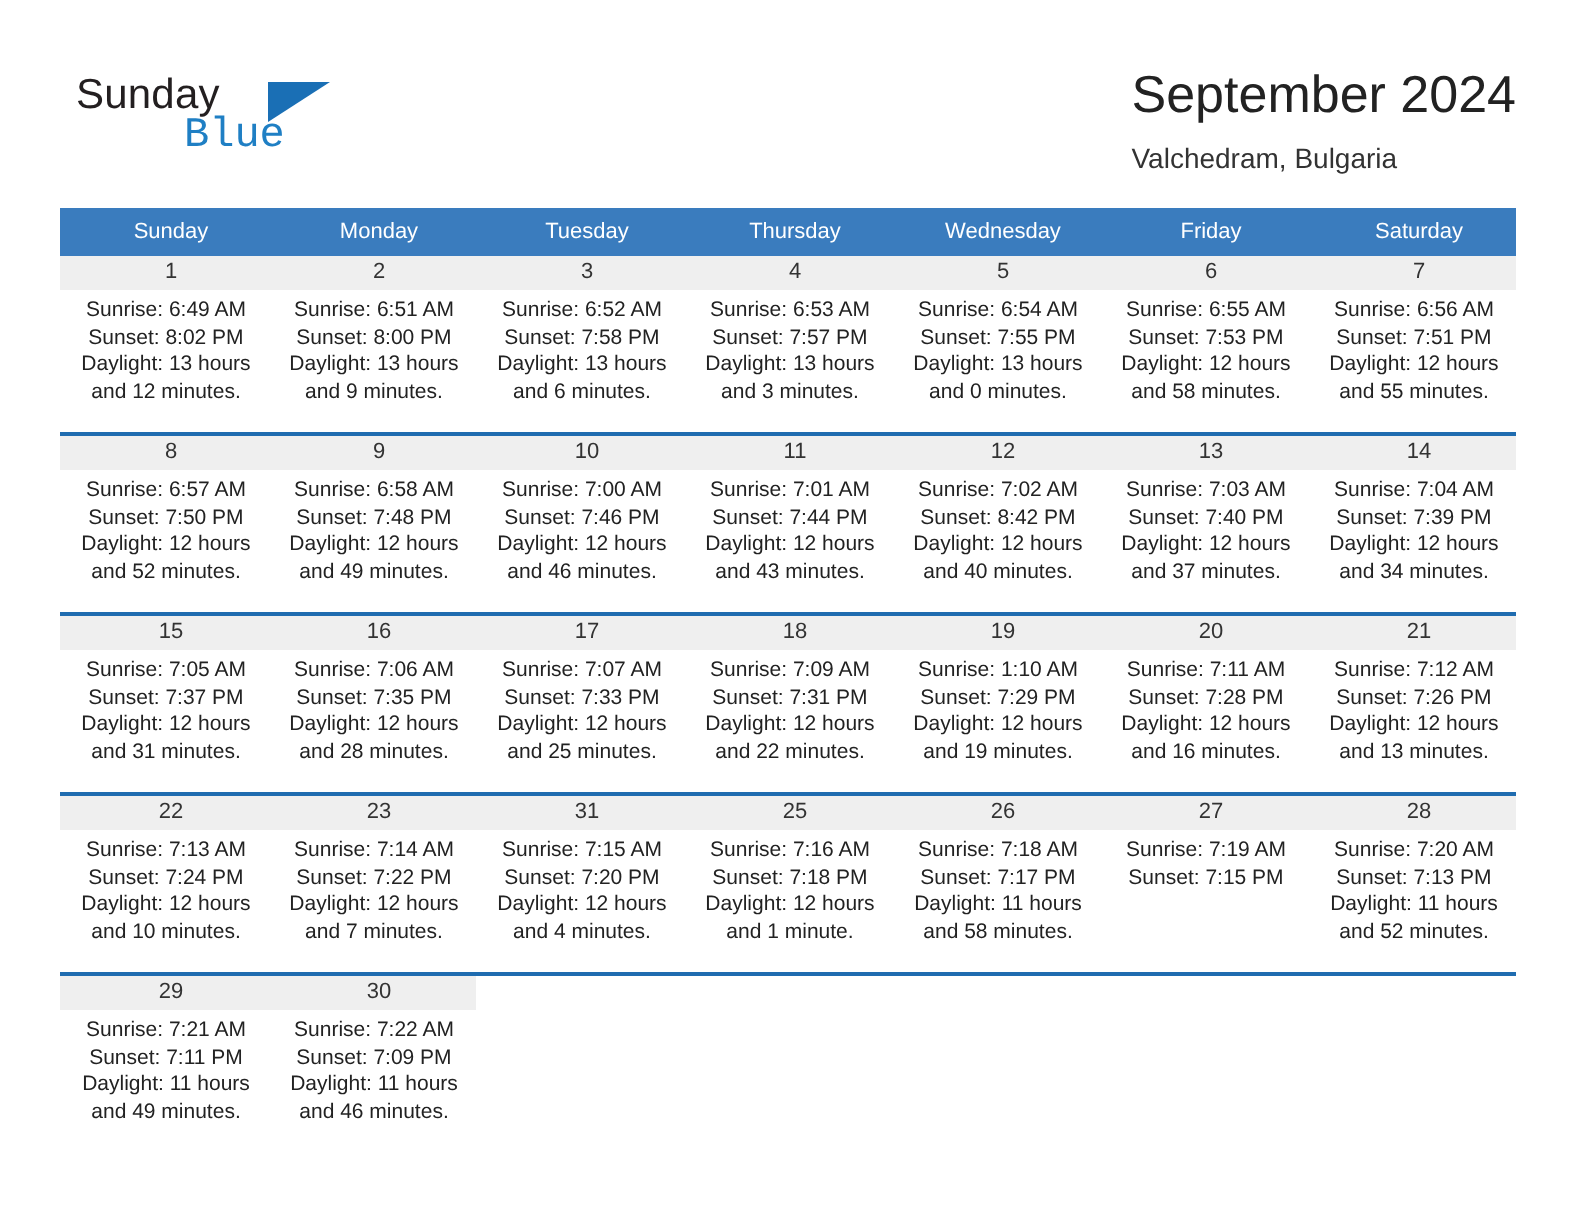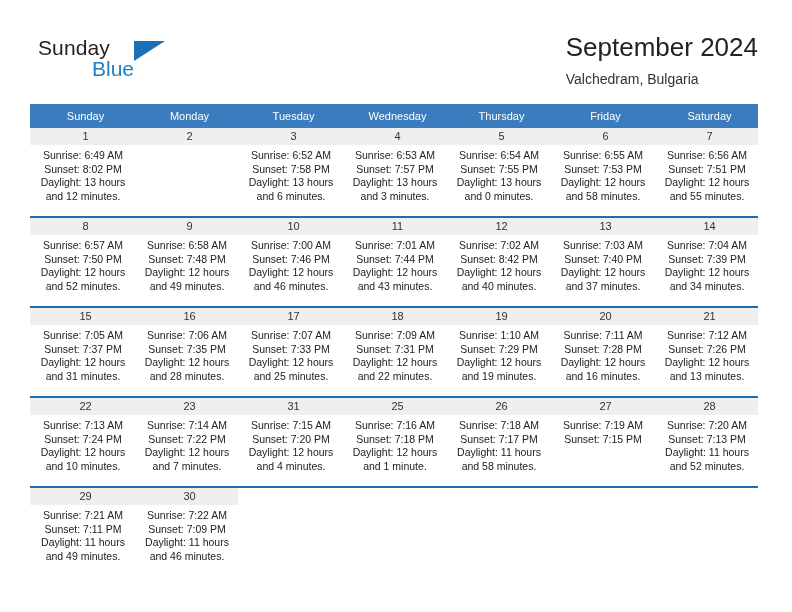--- a/index.html
+++ b/index.html
@@ -47,21 +47,21 @@
     letter-spacing: 0.1px;
     color: #231f20;
     font-family: "Liberation Sans", sans-serif;
   }
   .brand-blue {
     position: absolute;
     left: 54px;
     top: 21px;
     font-size: 21px;
     color: #1f7fc4;
-    font-family: Liberation Sans, sans-serif;
+    font-family: Liberation Mono, monospace;
   }
   .brand-tri {
     position: absolute;
     left: 96px;
     top: 5px;
     width: 0;
     height: 0;
     border-left: 31px solid #1a6fb5;
     border-bottom: 20px solid transparent;
   }
@@ -176,38 +176,43 @@
     </div>
 
   </div>
 
   <div class="calendar">
 
     <div class="weekday-row">
       <div class="weekday-cell">Sunday</div>
       <div class="weekday-cell">Monday</div>
       <div class="weekday-cell">Tuesday</div>
+      <div class="weekday-cell">Thursday</div>
       <div class="weekday-cell">Wednesday</div>
-      <div class="weekday-cell">Thursday</div>
       <div class="weekday-cell">Friday</div>
       <div class="weekday-cell">Saturday</div>
     </div>
 
     <div id="weeks-container">
         <div class="week-row first">
           <div class="day-cell filled">
             <div class="daynum">1</div>
             <div class="daybody">
               <div>Sunrise: 6:49 AM</div>
               <div>Sunset: 8:02 PM</div>
               <div class="daylight-line">Daylight: 13 hours and 12 minutes.</div>
             </div>
           </div>
           <div class="day-cell filled">
             <div class="daynum">2</div>
+            <div class="daybody">
+              <div>Sunrise: 6:51 AM</div>
+              <div>Sunset: 8:00 PM</div>
+              <div class="daylight-line">Daylight: 13 hours and 9 minutes.</div>
+            </div>
           </div>
           <div class="day-cell filled">
             <div class="daynum">3</div>
             <div class="daybody">
               <div>Sunrise: 6:52 AM</div>
               <div>Sunset: 7:58 PM</div>
               <div class="daylight-line">Daylight: 13 hours and 6 minutes.</div>
             </div>
           </div>
           <div class="day-cell filled">

